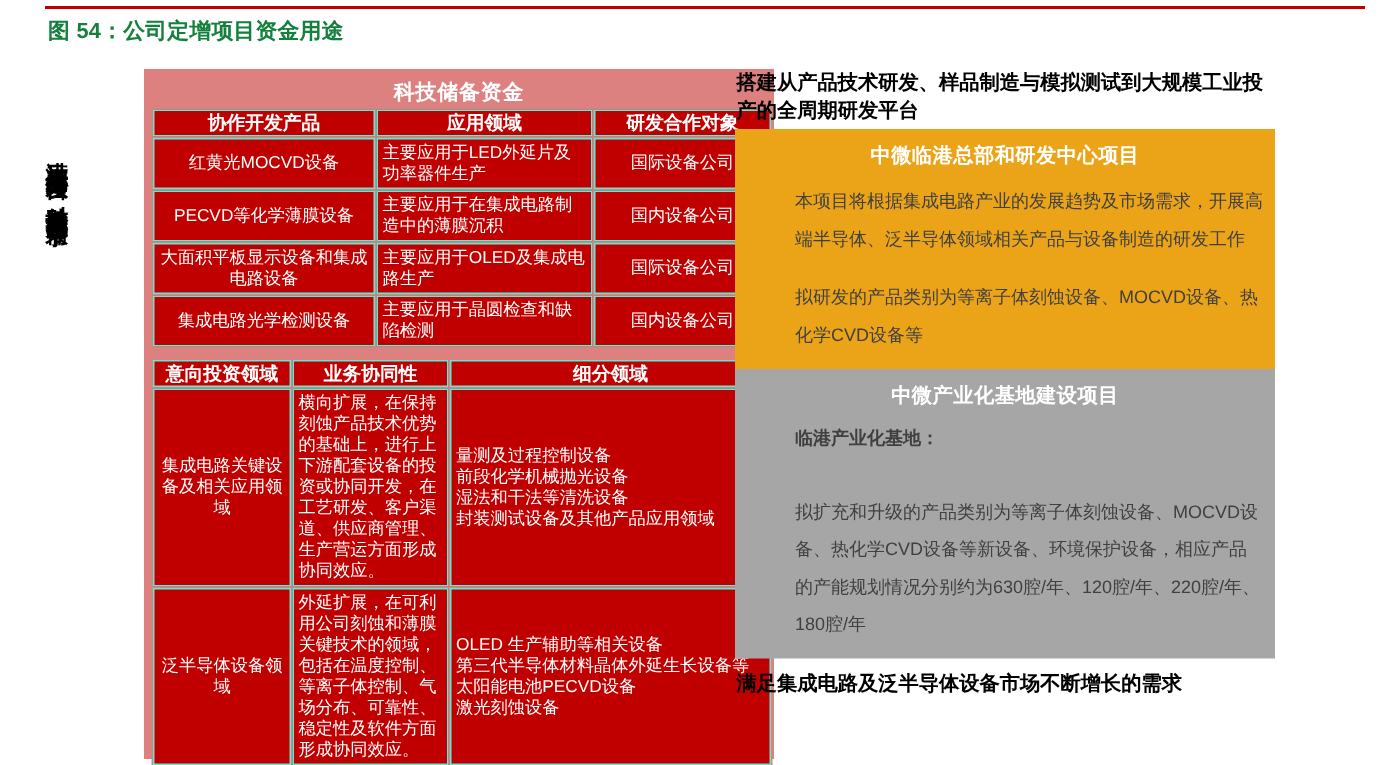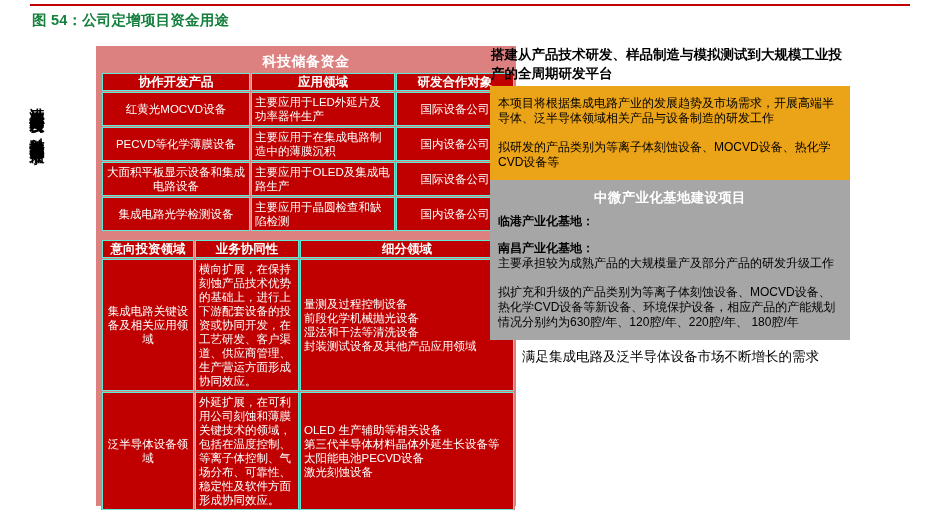--- a/index.html
+++ b/index.html
@@ -145,35 +145,35 @@
   .panel-title {
     text-align: center;
     color: #ffffff;
     font-size: 13.5px;
     font-weight: bold;
     line-height: 20px;
     padding: 2px 0 4px 0;
     letter-spacing: 0.3px;
   }
   .panel-body {
-    color: #000000;
+    color: #404040;
     font-size: 12px;
-    line-height: 15px;
+    line-height: 25px;
     padding: 4px 0 0 0;
+    margin-left: 32px;
   }
   .panel-body.tight { padding-top: 2px; }
   .panel-body b { font-weight: bold; }
   .spacer-sm { height: 10px; }
   .rt-foot {
     font-size: 13.5px;
-    font-weight: normal;
+    font-weight: bold;
     color: #000;
     line-height: 20px;
     padding: 7px 0 0 1px;
-    text-align: center;
   }
 </style>
 </head>
 <body>
 
 <div class="page">
 
   <div class="top-rule"></div>
   <div class="fig-title">图 54：公司定增项目资金用途</div>
 
@@ -255,35 +255,32 @@
       </tbody>
     </table>
 
   </div>
 
   <div class="right-wrap">
 
     <div class="rt-head">搭建从产品技术研发、样品制造与模拟测试到大规模工业投产的全周期研发平台</div>
 
     <div class="panel-orange">
+      <div class="panel-title">中微临港总部和研发中心项目</div>
       <div class="panel-body">本项目将根据集成电路产业的发展趋势及市场需求，开展高端半导体、泛半导体领域相关产品与设备制造的研发工作</div>
       <div class="spacer-sm"></div>
       <div class="panel-body">拟研发的产品类别为等离子体刻蚀设备、MOCVD设备、热化学CVD设备等</div>
     </div>
 
     <div class="panel-gray">
       <div class="panel-title">中微产业化基地建设项目</div>
       <div class="panel-body tight">
         <b>临港产业化基地：</b><br>
       </div>
       <div class="spacer-sm"></div>
-      <div class="panel-body tight">
-        <b>南昌产业化基地：</b><br>
-        <span>主要承担较为成熟产品的大规模量产及部分产品的研发升级工作</span>
-      </div>
       <div class="spacer-sm"></div>
       <div class="panel-body">拟扩充和升级的产品类别为等离子体刻蚀设备、MOCVD设备、热化学CVD设备等新设备、环境保护设备，相应产品的产能规划情况分别约为630腔/年、120腔/年、220腔/年、 180腔/年</div>
     </div>
 
     <div class="rt-foot">满足集成电路及泛半导体设备市场不断增长的需求</div>
 
   </div>
 
 </div>
 

